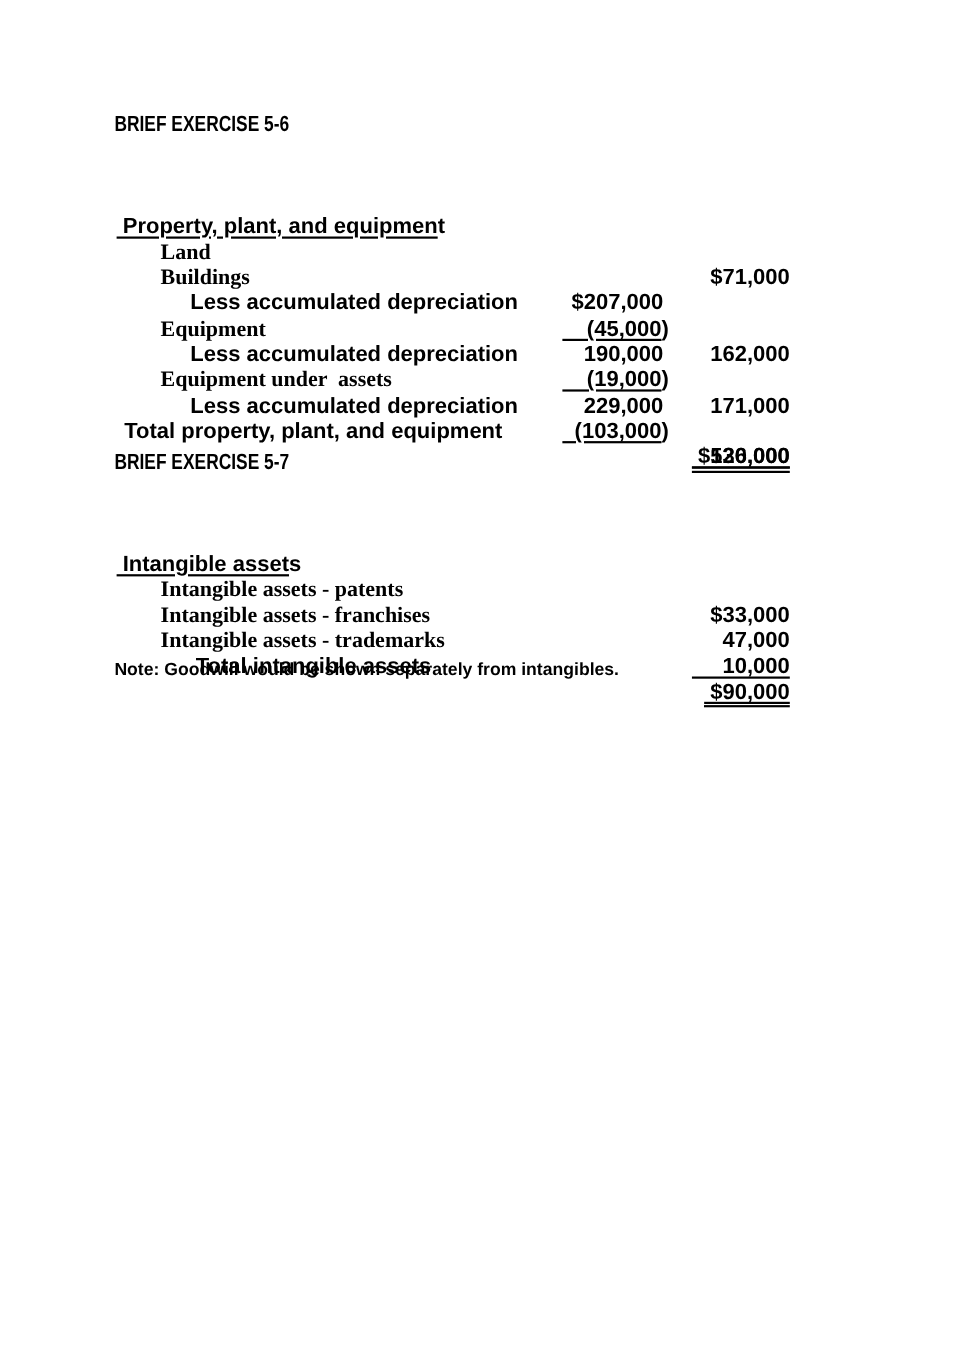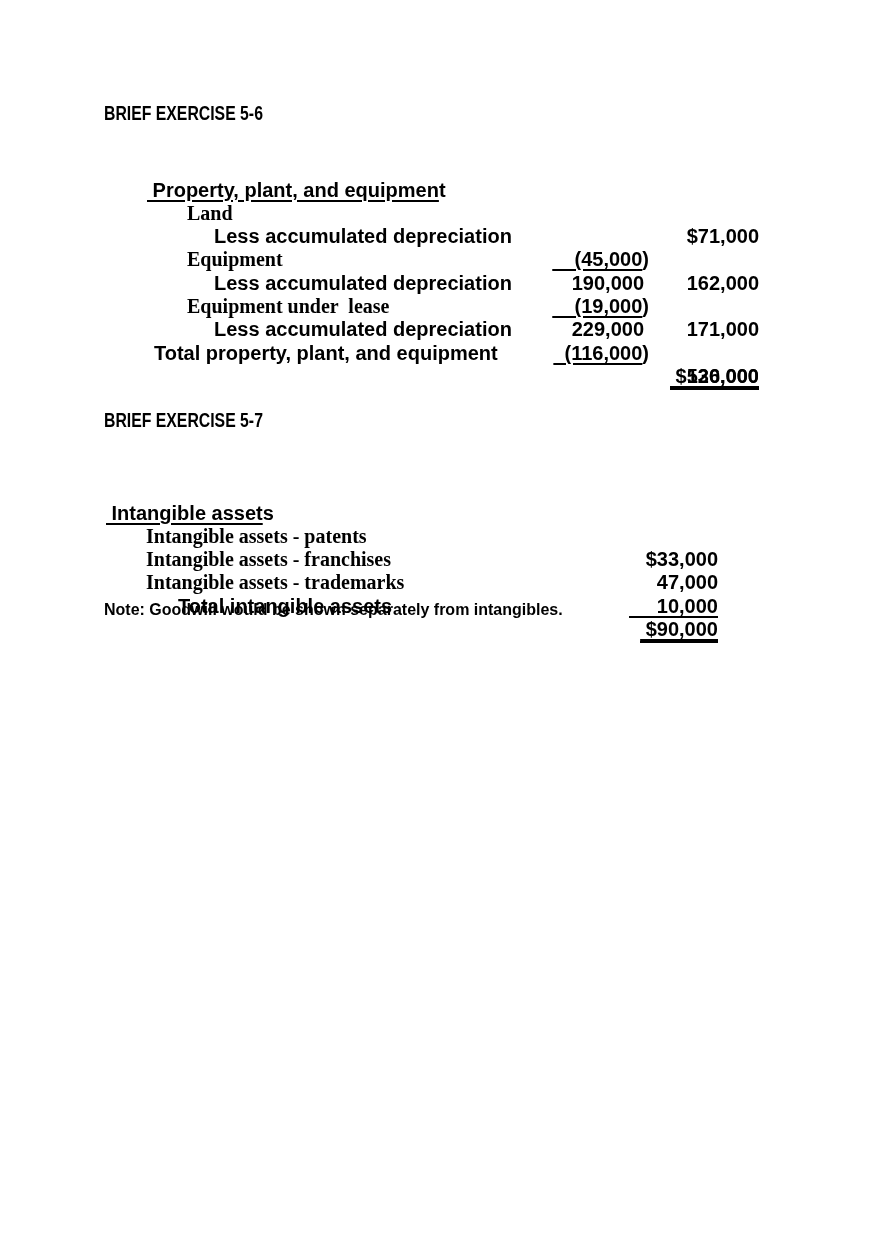--- a/index.html
+++ b/index.html
@@ -27,21 +27,21 @@
     white-space: pre;
   }
   .title-56 { top: 102px; }
   .title-57 { top: 409px; }
 
   .fin-table {
     position: absolute;
     left: 104px;
     width: 616px; 
   }
-  .table-56 { top: 132px; margin-left: 41px; }
+  .table-56 { top: 148px; }
   .table-57 { top: 455px; }
 
   .row {
     position: relative;
     height: 23.3px;
     line-height: 23.3px;
     font-size: 20px;
     white-space: pre;
   }
   .label   { position: absolute; left: 0; white-space: pre; }
@@ -102,40 +102,44 @@
 
   <div class="fin-table table-56">
     <div class="row">
       <div class="label lvlH"><span class="u"> Property, plant, and equipmen</span><span>t</span></div>
     </div>
     <div class="row">
       <div class="label lvl1">Land</div>
       <div class="rightcol"><span>$71,000</span></div>
     </div>
     <div class="row">
+      <div class="label lvl1">Buildings</div>
+      <div class="midcol noparen"><span>$207,000</span></div>
+    </div>
+    <div class="row">
       <div class="label lvl2">Less accumulated depreciation</div>
       <div class="midcol"><span class="u">    (45,000</span><span>)</span></div>
       <div class="rightcol"><span>162,000</span></div>
     </div>
     <div class="row">
       <div class="label lvl1">Equipment</div>
       <div class="midcol noparen"><span>190,000</span></div>
     </div>
     <div class="row">
       <div class="label lvl2">Less accumulated depreciation</div>
       <div class="midcol"><span class="u">    (19,000</span><span>)</span></div>
       <div class="rightcol"><span>171,000</span></div>
     </div>
     <div class="row">
-      <div class="label lvl1">Equipment under  lease</div>
+      <div class="label lvl1">Equipment under  assets</div>
       <div class="midcol noparen"><span>229,000</span></div>
     </div>
     <div class="row">
       <div class="label lvl2">Less accumulated depreciation</div>
-      <div class="midcol"><span class="u">  (116,000</span><span>)</span></div>
+      <div class="midcol"><span class="u">  (103,000</span><span>)</span></div>
       <div class="rightcol"><span class="u">   126,000</span></div>
     </div>
     <div class="row">
       <div class="label lvl0">Total property, plant, and equipment</div>
       <div class="rightcol"><span class="u total"> $530,000</span></div>
     </div>
   </div>
 
   <div class="doc-title title-57">BRIEF EXERCISE 5-7</div>
 

